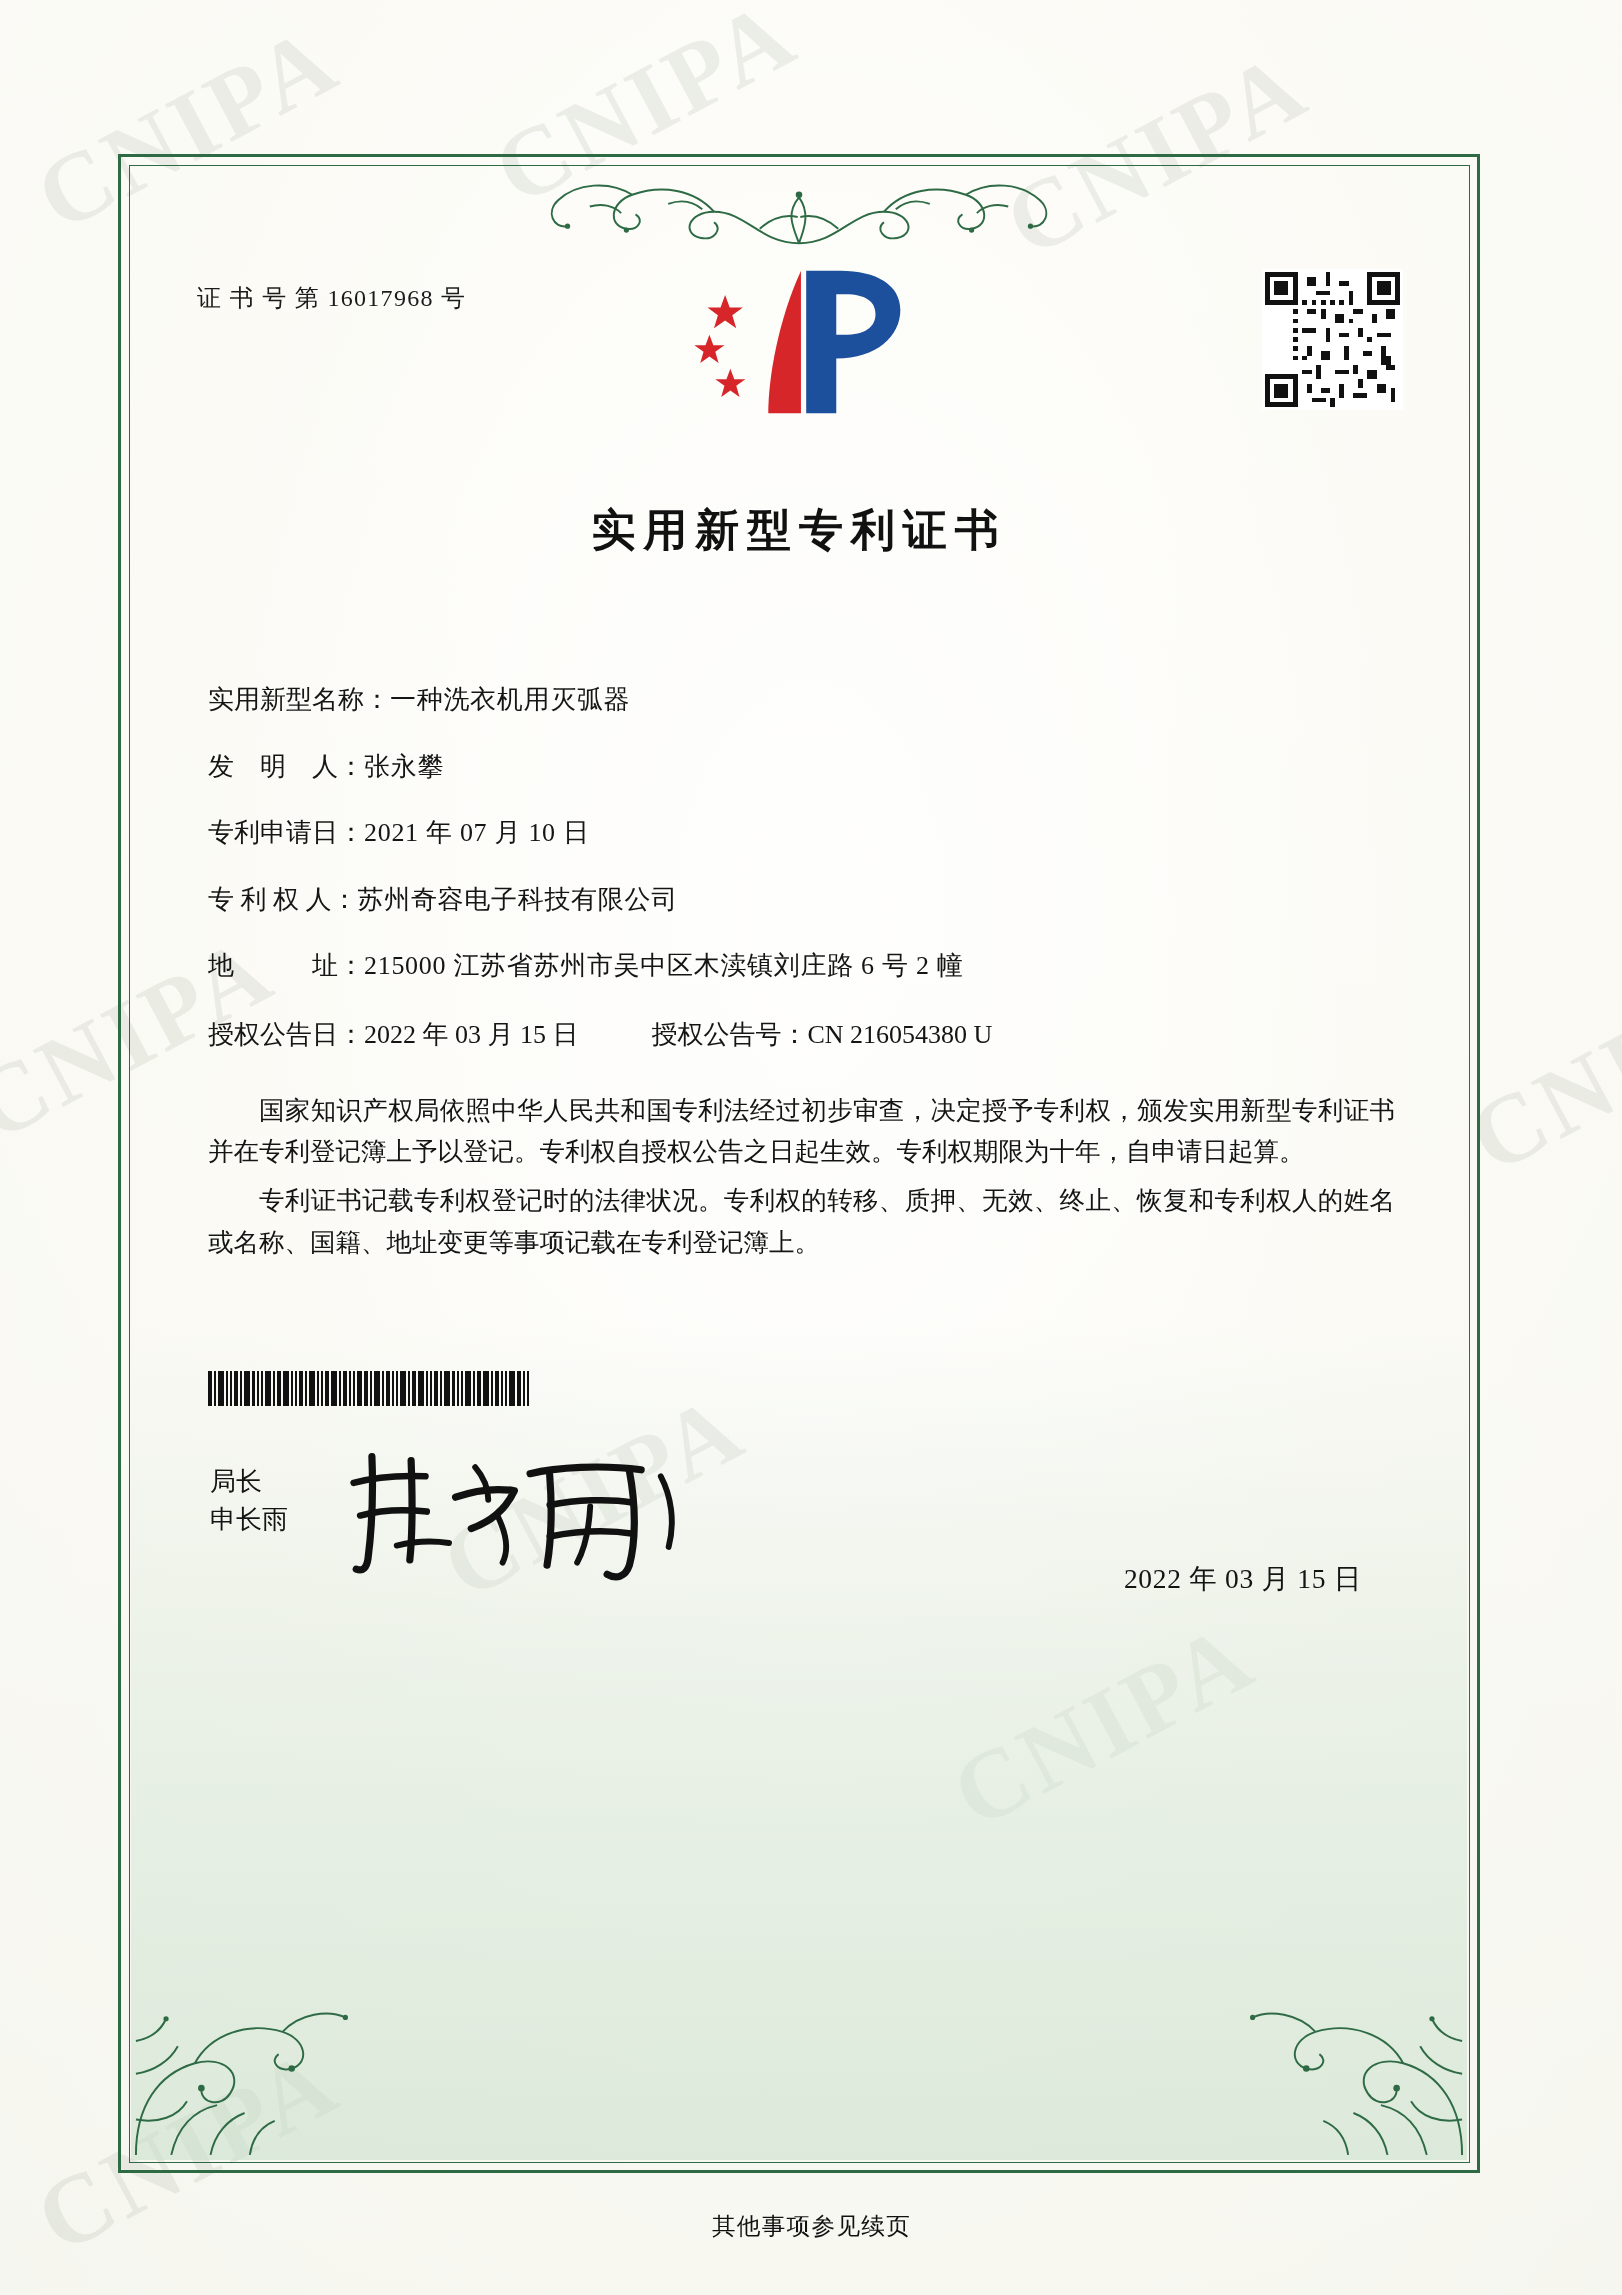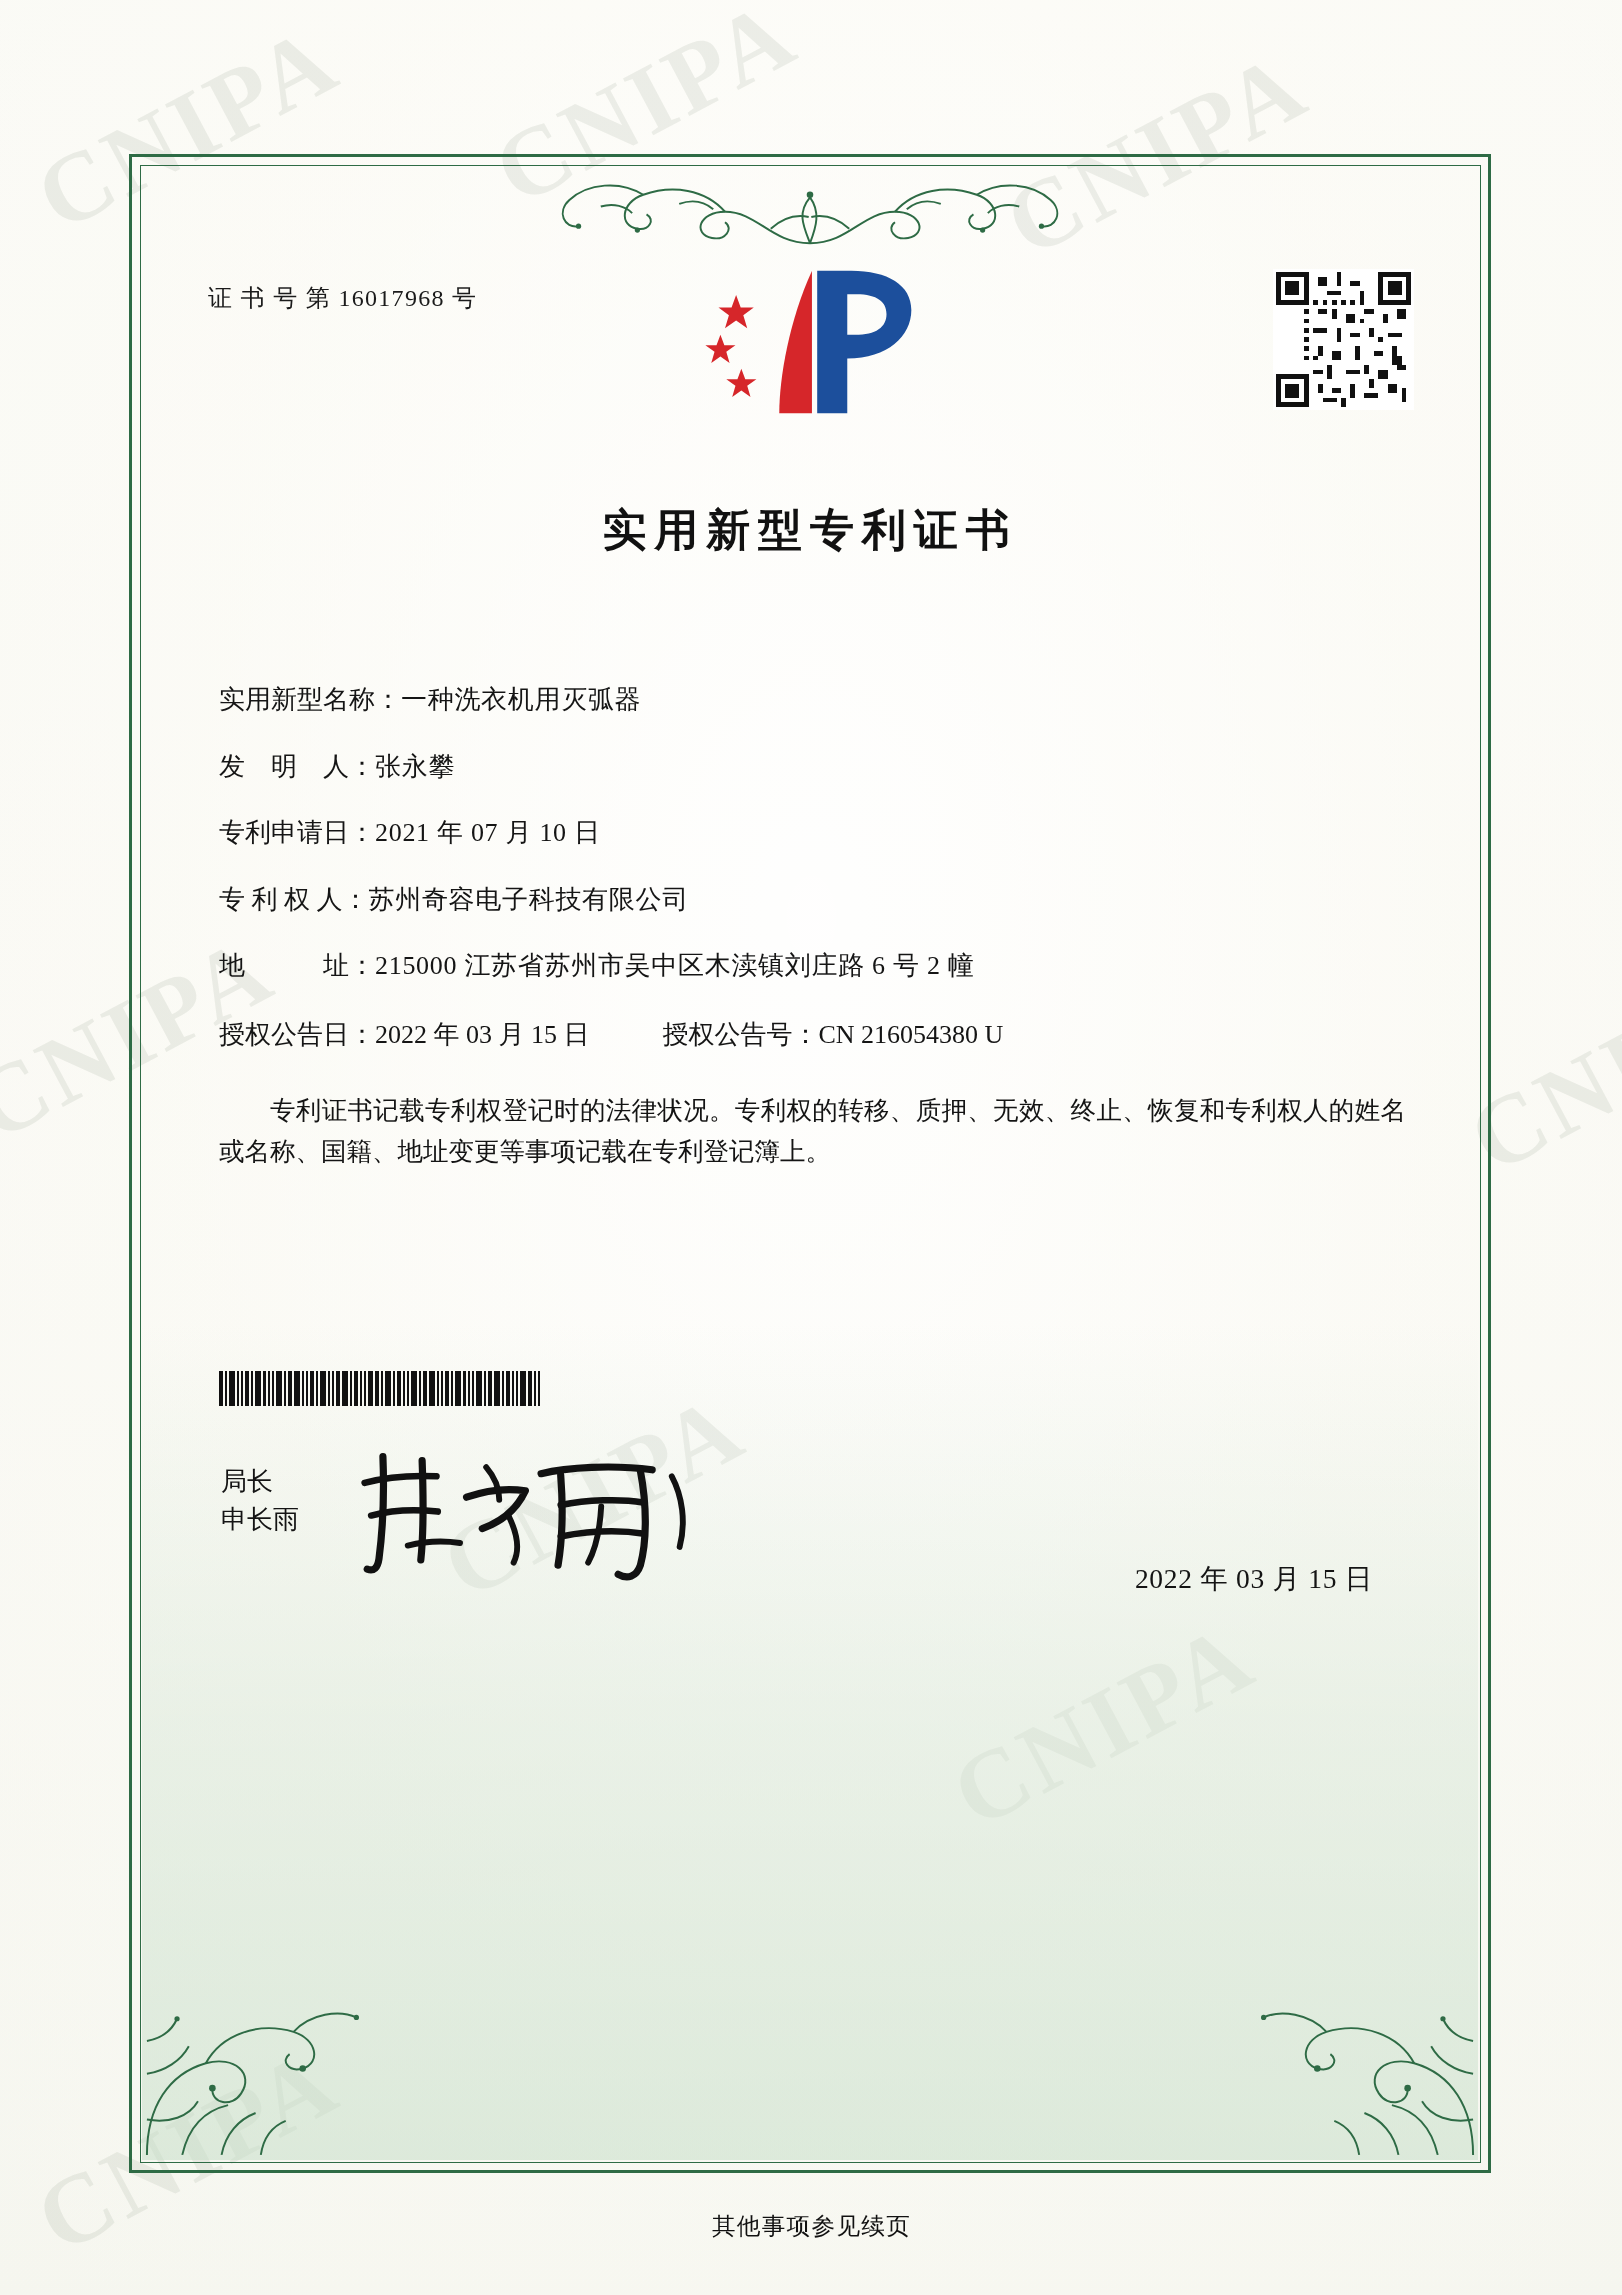--- a/index.html
+++ b/index.html
@@ -44,21 +44,21 @@
     font-weight: 700;
     color: rgba(150, 160, 145, 0.16);
     letter-spacing: 3.9px;
     transform-origin: center;
     white-space: nowrap;
   }
 
   
   #frame {
     position: absolute;
-    left: 129px;
+    left: 118px;
     top: 154px;
     width: 1362px;
     height: 2019px;
   }
   .border-outer {
     position: absolute;
     inset: 0;
     border: 3.3px solid #2e6b45;
     box-sizing: border-box;
   }
@@ -465,20 +465,21 @@
           <span class="seg1">
             <span>授权公告日：</span><span>2022 年 03 月 15 日</span>
           </span>
           <span class="seg2">
             <span>授权公告号：</span><span>CN 216054380 U</span>
           </span>
         </div>
       </div>
 
       <div class="paragraphs">
+        <p>国家知识产权局依照中华人民共和国专利法经过初步审查，决定授予专利权，颁发实用新型专利证书并在专利登记簿上予以登记。专利权自授权公告之日起生效。专利权期限为十年，自申请日起算。</p>
         <p>专利证书记载专利权登记时的法律状况。专利权的转移、质押、无效、终止、恢复和专利权人的姓名或名称、国籍、地址变更等事项记载在专利登记簿上。</p>
       </div>
 
       <div class="barcode">
         <span class="bar" style="width:3.9px"></span>
           <span class="bar" style="width:2px"></span>
         <span class="bar" style="width:5.9px"></span>
           <span class="bar" style="width:2px"></span>
         <span class="bar" style="width:2px"></span>
           <span class="bar" style="width:3.9px"></span>

